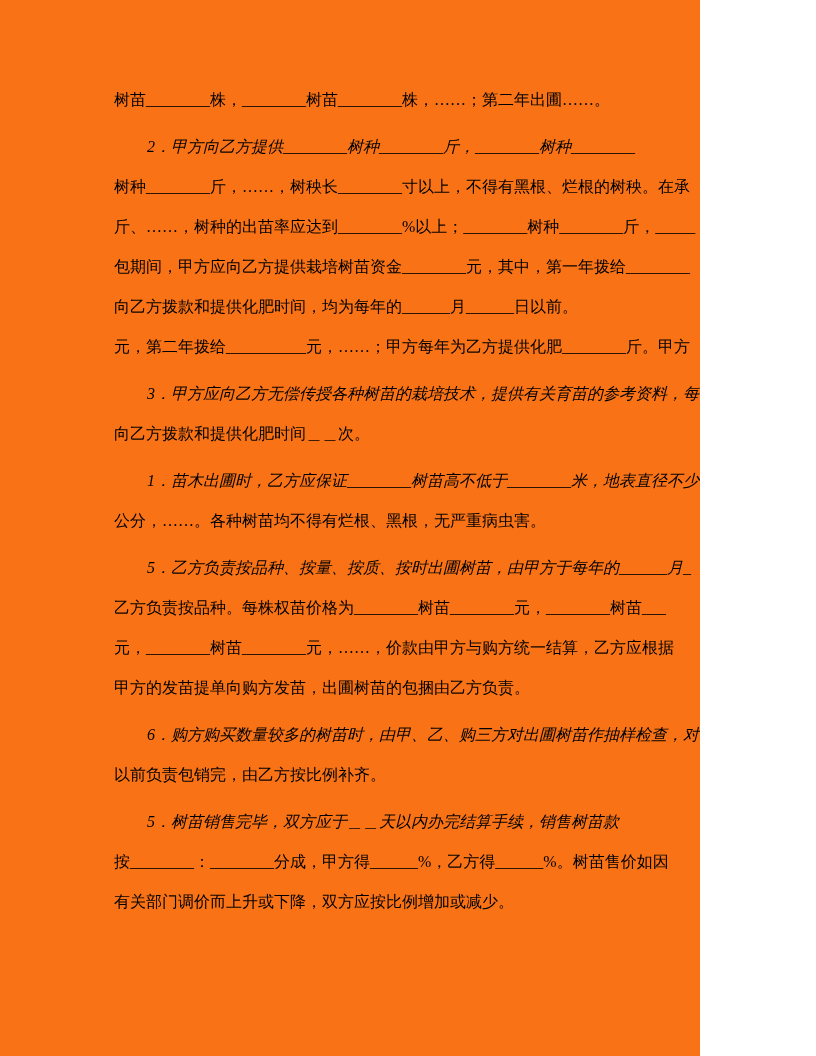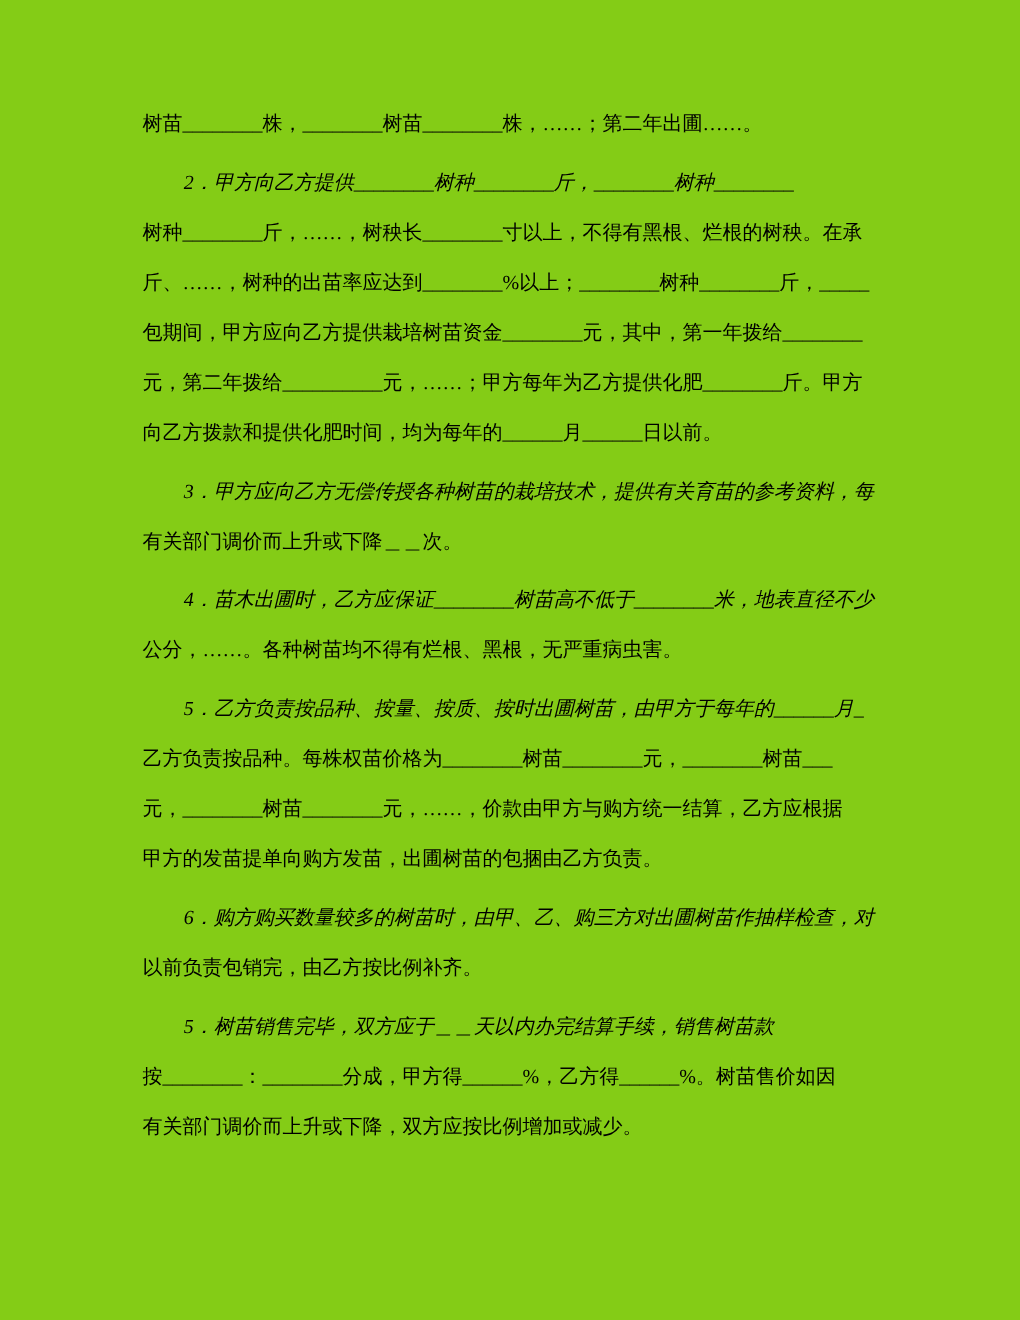--- a/index.html
+++ b/index.html
@@ -2,23 +2,23 @@
 <html><head>
 <meta charset="utf-8">
 <style>
   html, body {
     margin: 0;
     padding: 0;
     background: #ffffff;
   }
   .page {
     position: relative;
-    width: 816px;
+    width: 700px;
     height: 1056px;
-    background: #84cc16;
+    background: #f97316;
     overflow: hidden;
   }
   .content {
     position: absolute;
     left: 114px;
     top: 80px;
     width: 592px;
     font-family: "Liberation Serif", "DejaVu Serif", serif;
     font-size: 16px;
     color: #000000;
@@ -44,31 +44,31 @@
 
     <div class="para">
       <div class="line">树苗________株，________树苗________株，……；第二年出圃……。</div>
     </div>
 
     <div class="para">
       <div class="line indent">2．甲方向乙方提供________树种________斤，________树种________</div>
       <div class="line">树种________斤，……，树秧长________寸以上，不得有黑根、烂根的树秧。在承</div>
       <div class="line">斤、……，树种的出苗率应达到________%以上；________树种________斤，_____</div>
       <div class="line">包期间，甲方应向乙方提供栽培树苗资金________元，其中，第一年拨给________</div>
+      <div class="line">向乙方拨款和提供化肥时间，均为每年的______月______日以前。</div>
       <div class="line">元，第二年拨给__________元，……；甲方每年为乙方提供化肥________斤。甲方</div>
-      <div class="line">向乙方拨款和提供化肥时间，均为每年的______月______日以前。</div>
     </div>
 
     <div class="para">
       <div class="line indent">3．甲方应向乙方无偿传授各种树苗的栽培技术，提供有关育苗的参考资料，每</div>
-      <div class="line">有关部门调价而上升或下降＿＿次。</div>
+      <div class="line">向乙方拨款和提供化肥时间＿＿次。</div>
     </div>
 
     <div class="para">
-      <div class="line indent">4．苗木出圃时，乙方应保证________树苗高不低于________米，地表直径不少</div>
+      <div class="line indent">1．苗木出圃时，乙方应保证________树苗高不低于________米，地表直径不少</div>
       <div class="line">公分，……。各种树苗均不得有烂根、黑根，无严重病虫害。</div>
     </div>
 
     <div class="para">
       <div class="line indent">5．乙方负责按品种、按量、按质、按时出圃树苗，由甲方于每年的______月_</div>
       <div class="line">乙方负责按品种。每株权苗价格为________树苗________元，________树苗___</div>
       <div class="line">元，________树苗________元，……，价款由甲方与购方统一结算，乙方应根据</div>
       <div class="line">甲方的发苗提单向购方发苗，出圃树苗的包捆由乙方负责。</div>
     </div>
 

